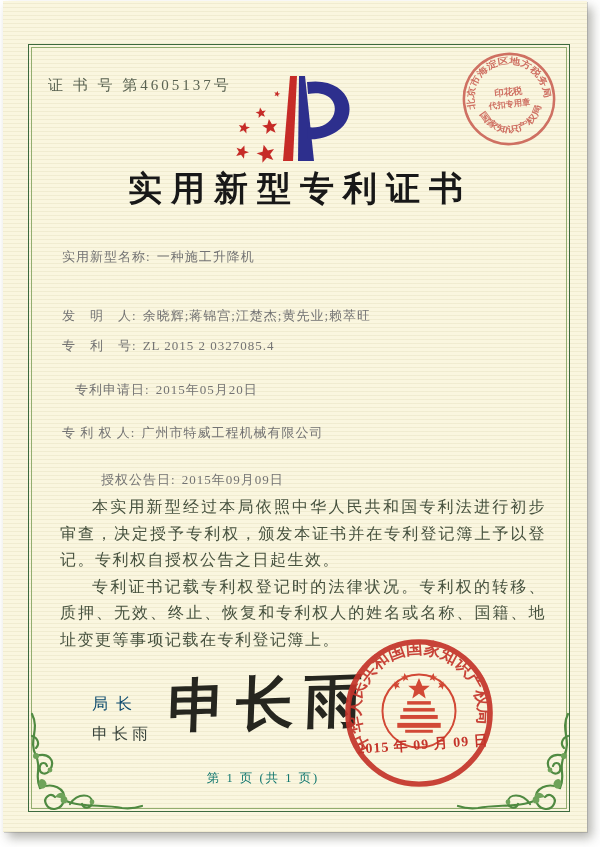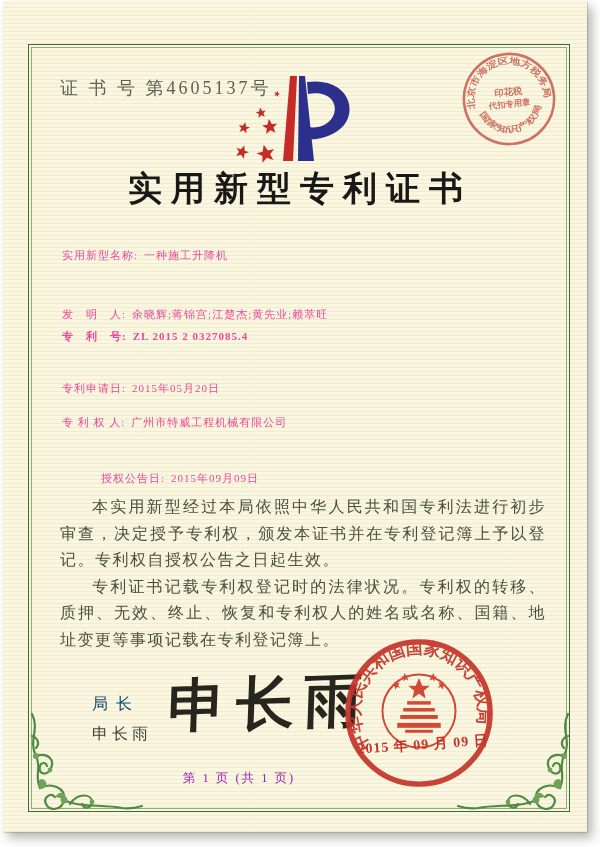--- a/index.html
+++ b/index.html
@@ -18,33 +18,33 @@
     content:"";position:absolute;inset:0;pointer-events:none;
     background:repeating-linear-gradient(0deg, rgba(176,166,110,.13) 0 1px, transparent 1px 4px);
   }
   
   .frame{
     position:absolute;left:28px;top:44px;width:540px;height:766px;
     border:1.5px solid #3c6a3e;
   }
   .frame-inner{position:absolute;inset:2px;border:1px solid #92ad6f;}
   .cert-no{
-    position:absolute;left:60px;top:76px;
-    font-size:18px;color:#5a6352;letter-spacing:3px;text-align:right;
+    position:absolute;left:48px;top:76px;
+    font-size:15px;color:#5a6352;letter-spacing:3px;text-align:right;
   }
   .logo{position:absolute;left:230px;top:70px;width:140px;height:97px;}
   .title{
     position:absolute;left:0;top:166px;width:600px;text-align:center;
     font-size:34px;font-weight:bold;color:#181818;letter-spacing:9px;
   }
   .rows{position:absolute;left:62px;top:248px;width:480px;}
-  .row{position:absolute;left:0;font-size:11px;color:#ec4899;letter-spacing:1px;white-space:nowrap;}
+  .row{position:absolute;left:0;font-size:13px;color:#737373;letter-spacing:1px;white-space:nowrap;}
   .row .lab{display:inline-block;}
   .row .val{margin-left:6px;}
-  .r0{top:0px;}.r1{top:45px;margin-top:14px;}.r2{top:81px;font-weight:bold;}.r3{top:133px;}.r4{top:167px;}.r5{top:223px;margin-left:39px;}
+  .r0{top:0px;}.r1{top:45px;margin-top:14px;}.r2{top:89px;}.r3{top:133px;margin-left:13px;}.r4{top:176px;}.r5{top:223px;margin-left:39px;}
   .body-text{
     position:absolute;left:60px;top:494px;width:486px;
     font-size:16px;line-height:26.5px;color:#47523f;
     text-align:justify;letter-spacing:1.5px;
   }
   .body-text p{margin:0;text-indent:2em;}
   .sig-role{position:absolute;left:92px;top:694px;font-size:16px;color:#0c4a6e;letter-spacing:8px;}
   .sig-name{position:absolute;left:92px;top:724px;font-size:16px;color:#3a443c;letter-spacing:4px;}
   .autograph{
     position:absolute;left:168px;top:664px;width:260px;
@@ -53,22 +53,22 @@
     font-weight:bold;white-space:nowrap;
   }
   .seal{position:absolute;left:340px;top:634px;width:158px;height:158px;opacity:.92;}
   .seal-date{
     position:absolute;left:348px;top:736px;width:150px;text-align:center;
     font-size:14px;font-weight:bold;color:#c4342a;letter-spacing:1px;
     transform:rotate(-4deg);white-space:nowrap;
   }
   .tax-stamp{position:absolute;left:460px;top:50px;width:98px;height:98px;transform:rotate(-6deg);opacity:.85;}
   .footer{
-    position:absolute;left:124px;top:770px;width:230px;text-align:center;
-    font-size:12.5px;color:#a21caf;letter-spacing:2px;
+    position:absolute;left:148px;top:770px;width:230px;text-align:center;
+    font-size:12.5px;color:#0f766e;letter-spacing:2px;
   }
   .orn{position:absolute;width:118px;height:104px;}
   .orn-bl{left:26px;top:712px;}
   .orn-br{left:456px;top:712px;transform:scaleX(-1);}
 </style>
 </head>
 <body>
 
 <div id="stage">
   <div class="paper"></div>

